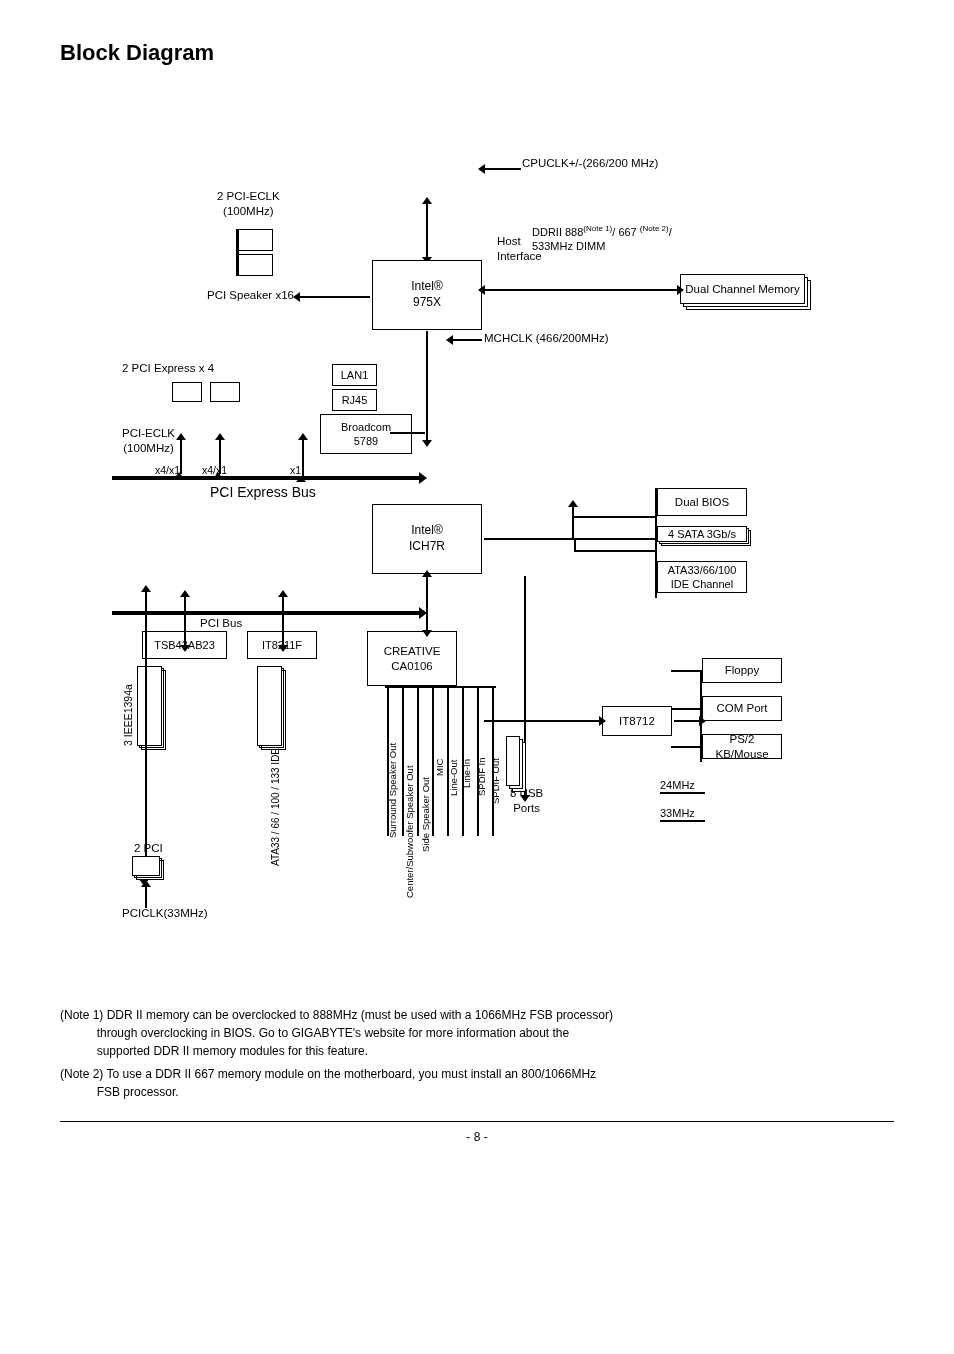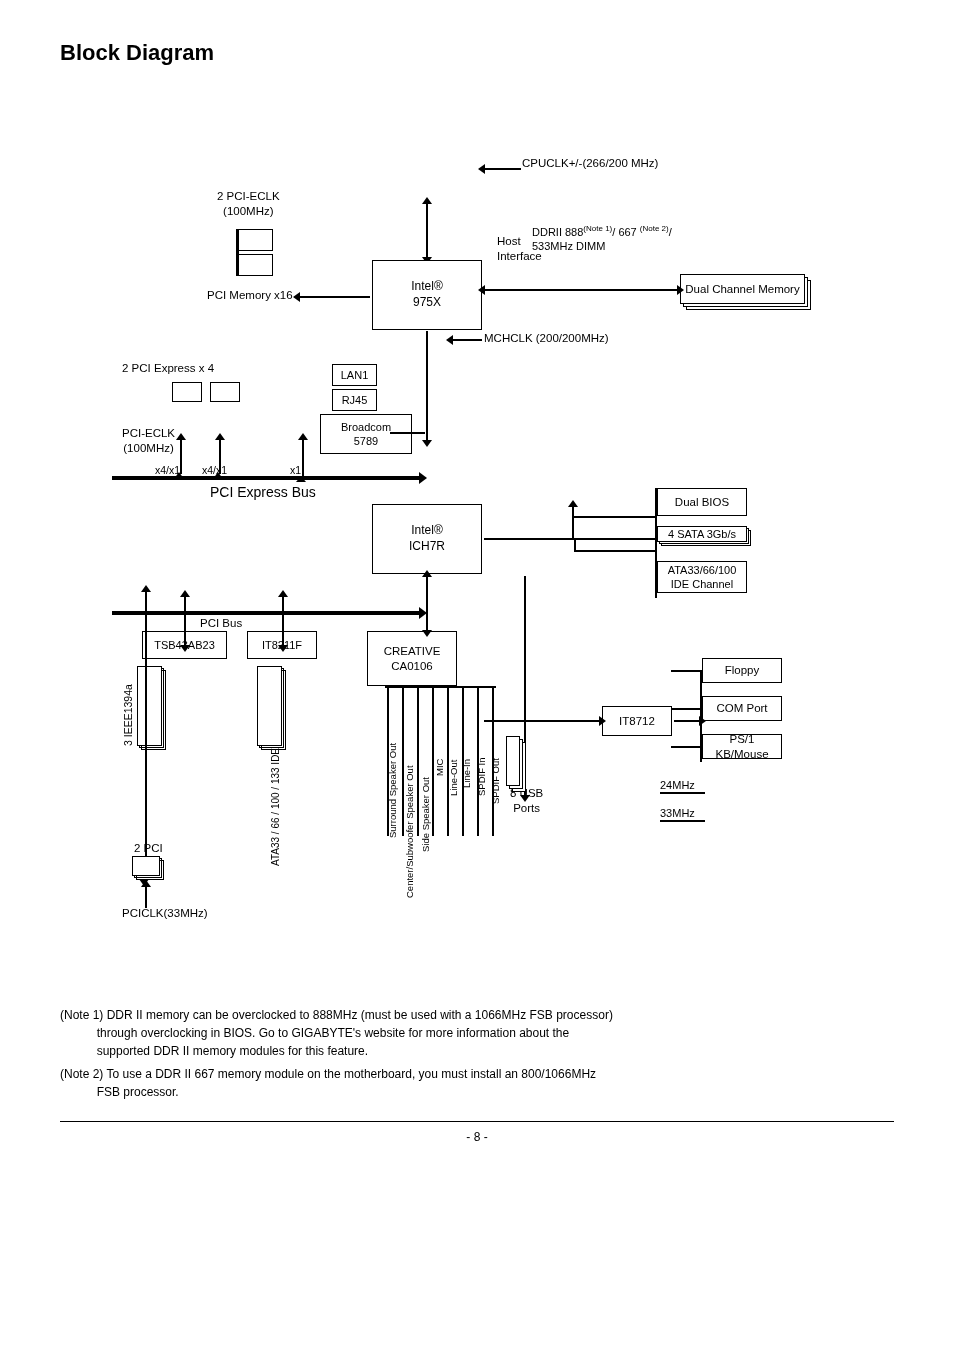--- a/index.html
+++ b/index.html
@@ -172,27 +172,27 @@
 
     <div style="position:absolute; left:618px; top:188px;">
       <div style="position:absolute; left:6px; top:6px; width:125px; height:30px; border:1.5px solid #000; background:#fff;"></div>
       <div style="position:absolute; left:3px; top:3px; width:125px; height:30px; border:1.5px solid #000; background:#fff;"></div>
       <div style="position:absolute; left:0; top:0; width:125px; height:30px; border:1.5px solid #000; background:#fff; display:flex; align-items:center; justify-content:center; font-size:11.5px; font-weight:normal;">Dual Channel Memory</div>
     </div>
 
     <div class="arrow arrow-h arrowhead-both-h" style="left:422px; top:203px; width:194px;"></div>
 
     <div class="label" style="left:422px; top:245px; font-size:11.5px; text-align:left; white-space:nowrap;">
-      MCHCLK (200/200MHz)
+      MCHCLK (466/200MHz)
     </div>
 
     <div class="arrow arrow-h arrowhead-left" style="left:390px; top:253px; width:30px;"></div>
 
     <div class="label" style="left:145px; top:202px; font-size:11.5px; white-space:nowrap;">
-      PCI Memory x16
+      PCI Speaker x16
     </div>
 
     <div class="arrow arrow-h arrowhead-left" style="left:237px; top:210px; width:71px;"></div>
 
     <div class="label" style="left:155px; top:103px; font-size:11.5px; text-align:center;">
       2 PCI-ECLK<br>(100MHz)
     </div>
 
     <div style="position:absolute; left:176px; top:143px; width:35px; height:22px; border:1.5px solid #000; background:#fff;"></div>
     <div style="position:absolute; left:176px; top:168px; width:35px; height:22px; border:1.5px solid #000; background:#fff;"></div>
@@ -371,21 +371,21 @@
 
     <div class="box" style="left:640px; top:572px; width:80px; height:25px; font-size:11.5px;">
       Floppy
     </div>
 
     <div class="box" style="left:640px; top:610px; width:80px; height:25px; font-size:11.5px;">
       COM Port
     </div>
 
     <div class="box" style="left:640px; top:648px; width:80px; height:25px; font-size:11.5px;">
-      PS/1 KB/Mouse
+      PS/2 KB/Mouse
     </div>
 
     <div class="arrow arrow-h arrowhead-right" style="left:612px; top:634px; width:26px;"></div>
     <div style="position:absolute; left:638px; top:584px; width:2px; height:92px; background:#000;"></div>
     <div style="position:absolute; left:609px; top:584px; width:31px; height:2px; background:#000;"></div>
     <div style="position:absolute; left:609px; top:622px; width:31px; height:2px; background:#000;"></div>
     <div style="position:absolute; left:609px; top:660px; width:31px; height:2px; background:#000;"></div>
 
     <div class="arrow arrow-h arrowhead-right" style="left:422px; top:634px; width:116px;"></div>
 

